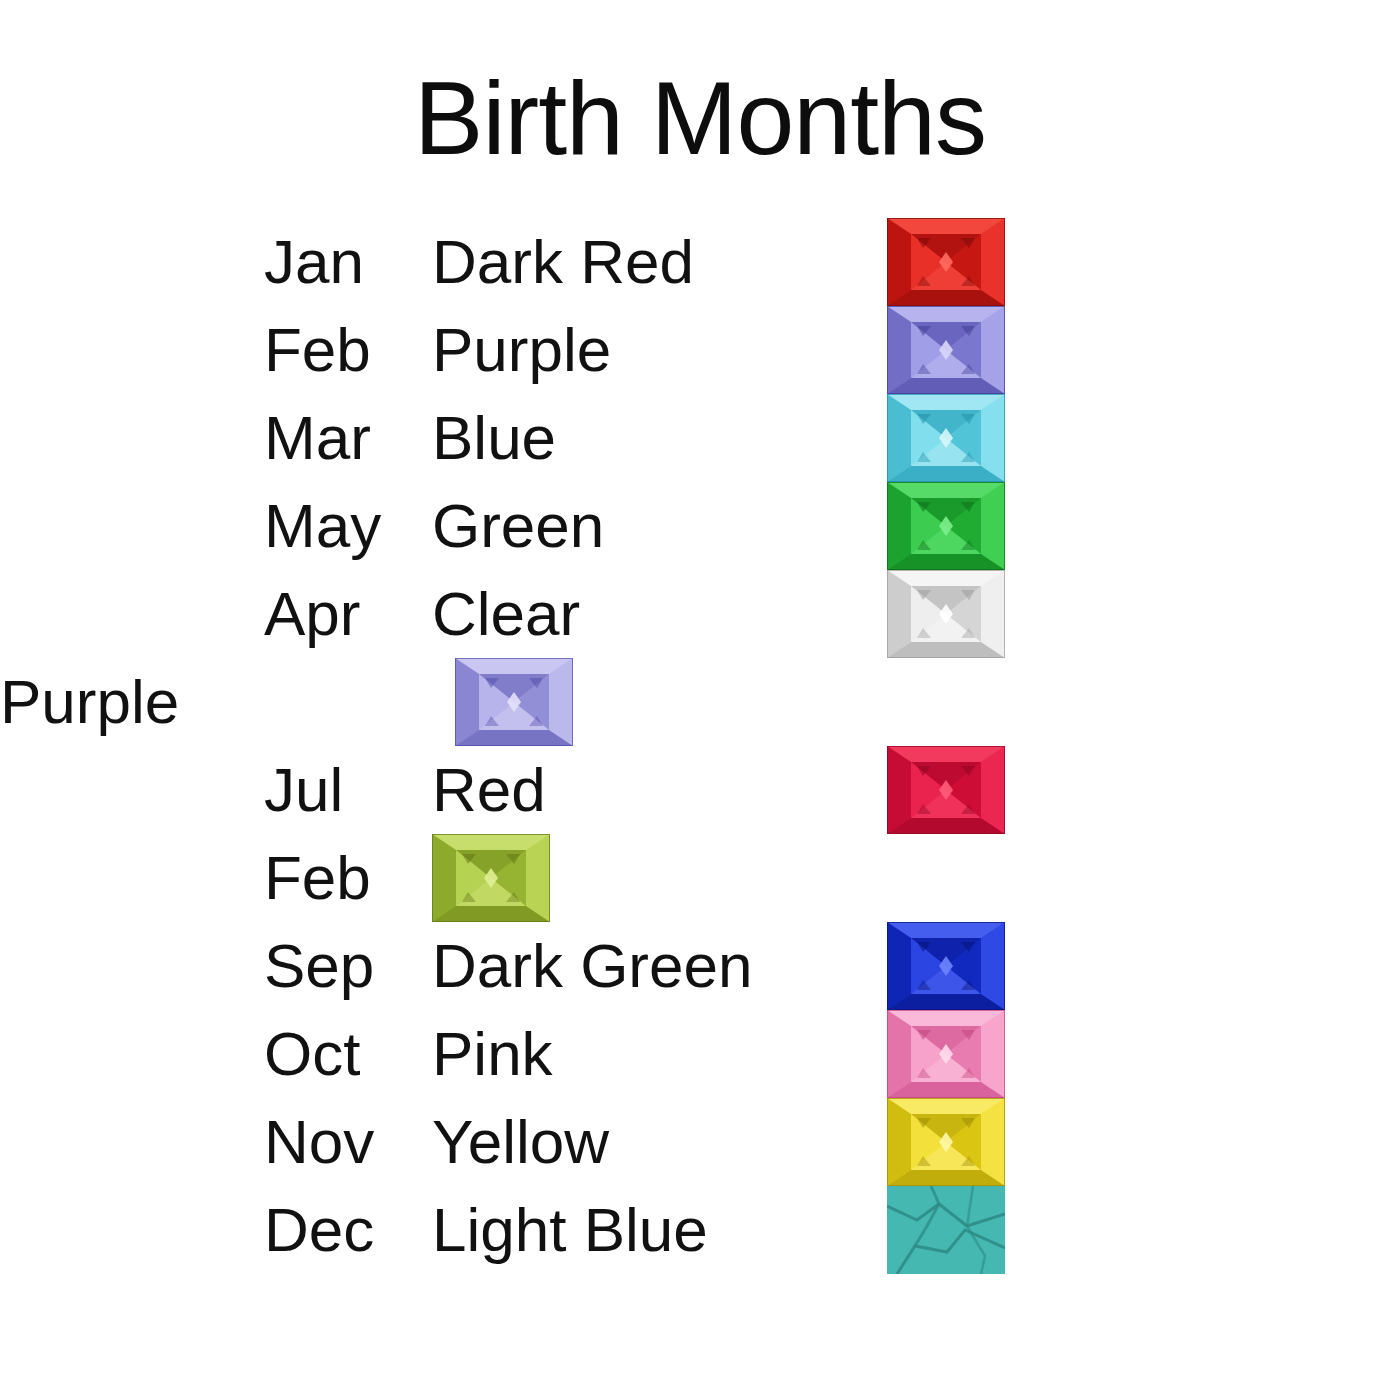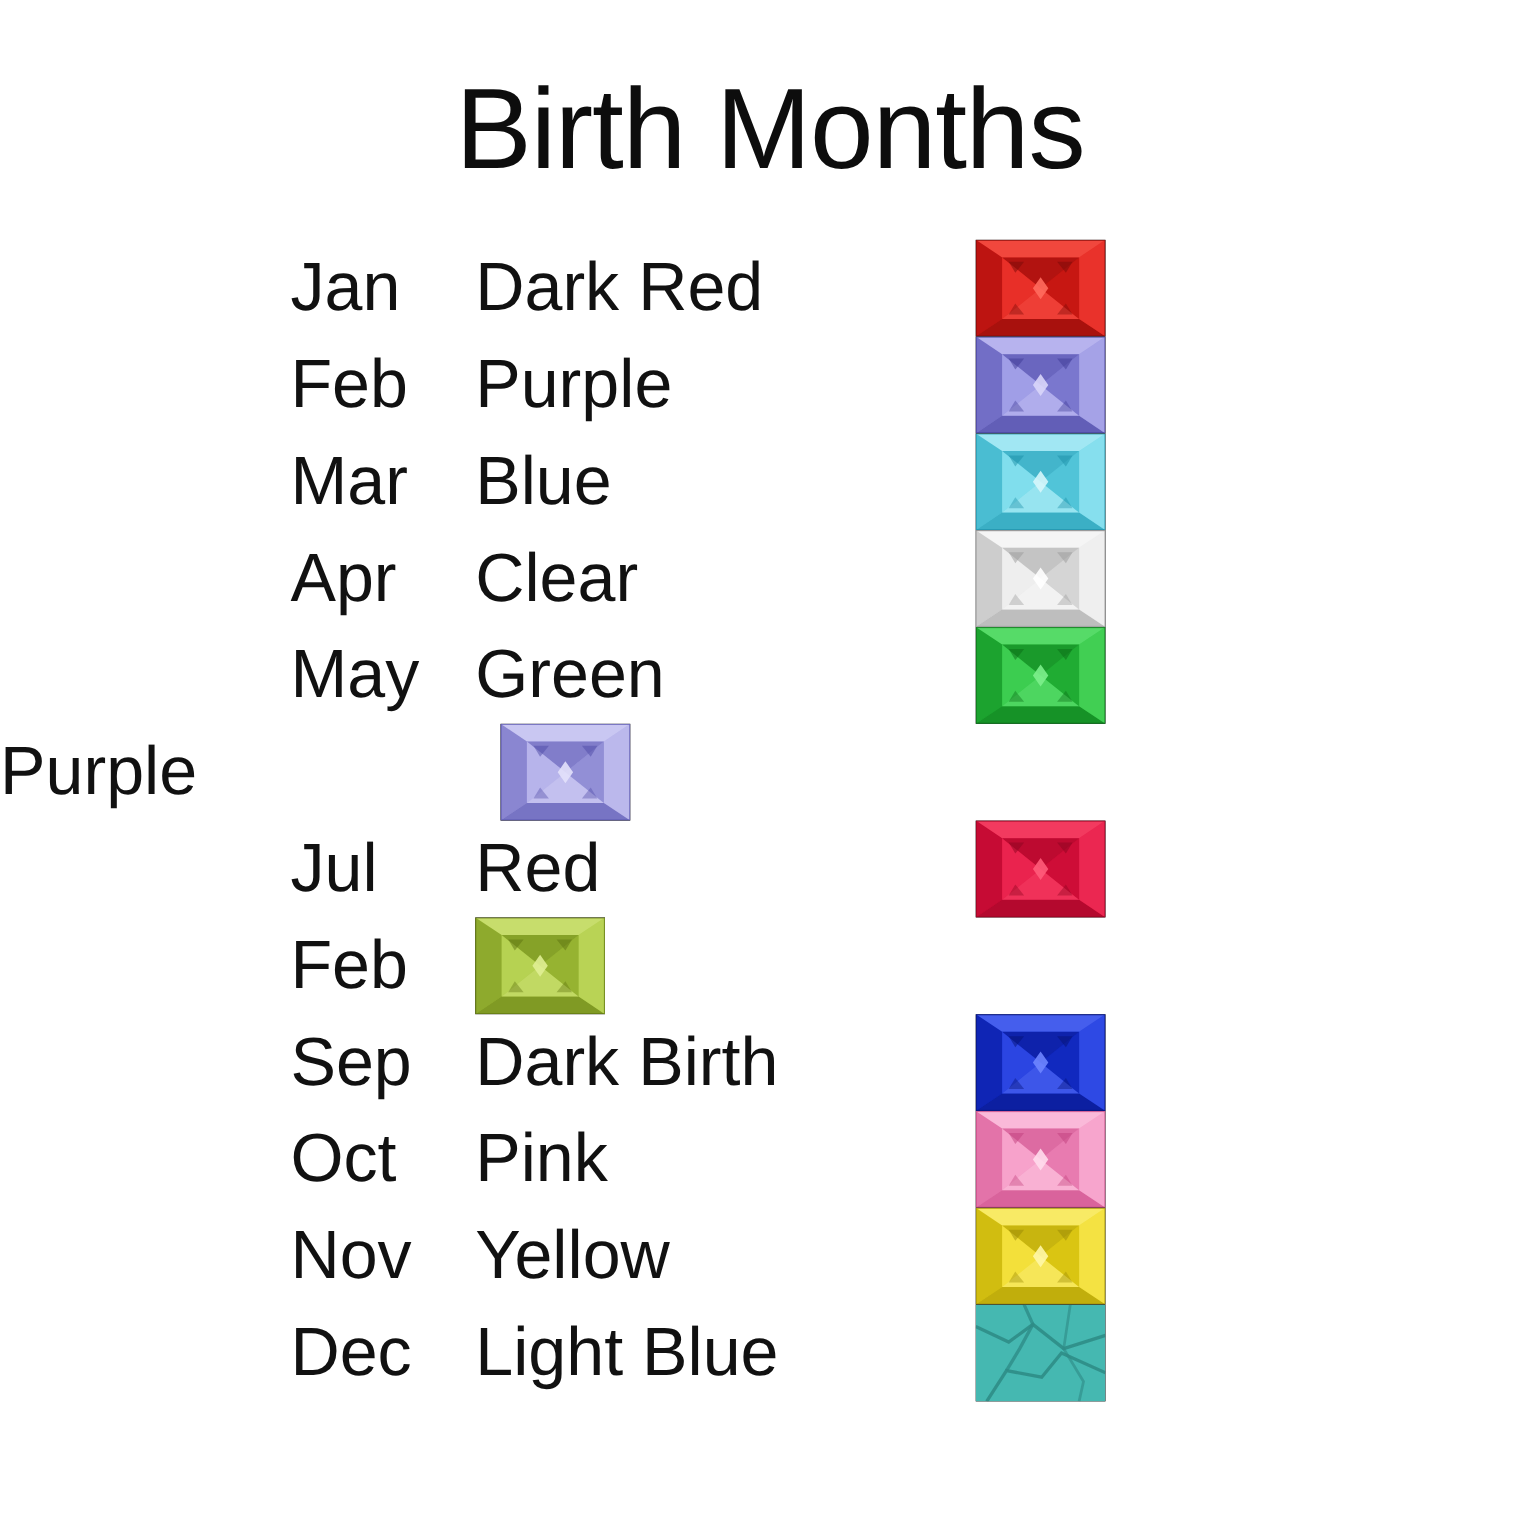--- a/index.html
+++ b/index.html
@@ -157,20 +157,45 @@
               <polygon points="30,20 44,20 36,30" fill="#1C8FA8" opacity="0.5"></polygon>
               <polygon points="74,20 88,20 82,30" fill="#1C8FA8" opacity="0.5"></polygon>
               <polygon points="30,68 44,68 36,58" fill="#1C8FA8" opacity="0.4"></polygon>
               <polygon points="74,68 88,68 82,58" fill="#1C8FA8" opacity="0.4"></polygon>
               <rect x="0" y="0" width="118" height="88" fill="none" stroke="#1C8FA8" stroke-width="2" opacity="0.7"></rect>
             </svg>
           </span>
         </div>
       </div>
       <div class="row">
+        <div class="cell-month">May</div>
+        <div class="cell-color">Green</div>
+        <div class="cell-gem">
+          <span class="gem">
+            <svg viewBox="0 0 118 88" preserveAspectRatio="none">
+              <rect x="0" y="0" width="118" height="88" fill="#27C23C"></rect>
+              <polygon points="0,0 118,0 94,16 24,16" fill="#7DF08C" opacity="0.55"></polygon>
+              <polygon points="0,88 118,88 94,72 24,72" fill="#0A6B16" opacity="0.55"></polygon>
+              <polygon points="0,0 24,16 24,72 0,88" fill="#0A6B16" opacity="0.35"></polygon>
+              <polygon points="118,0 94,16 94,72 118,88" fill="#7DF08C" opacity="0.30"></polygon>
+              <polygon points="24,16 94,16 59,44" fill="#0A6B16" opacity="0.45"></polygon>
+              <polygon points="24,72 94,72 59,44" fill="#7DF08C" opacity="0.45"></polygon>
+              <polygon points="24,16 24,72 59,44" fill="#7DF08C" opacity="0.25"></polygon>
+              <polygon points="94,16 94,72 59,44" fill="#0A6B16" opacity="0.25"></polygon>
+              <polygon points="59,34 66,44 59,54 52,44" fill="#7DF08C" opacity="0.9"></polygon>
+              <polygon points="30,20 44,20 36,30" fill="#0A6B16" opacity="0.5"></polygon>
+              <polygon points="74,20 88,20 82,30" fill="#0A6B16" opacity="0.5"></polygon>
+              <polygon points="30,68 44,68 36,58" fill="#0A6B16" opacity="0.4"></polygon>
+              <polygon points="74,68 88,68 82,58" fill="#0A6B16" opacity="0.4"></polygon>
+              <rect x="0" y="0" width="118" height="88" fill="none" stroke="#0A6B16" stroke-width="2" opacity="0.7"></rect>
+            </svg>
+          </span>
+        </div>
+      </div>
+      <div class="row">
         <div class="cell-month">Apr</div>
         <div class="cell-color">Clear</div>
         <div class="cell-gem">
           <span class="gem">
             <svg viewBox="0 0 118 88" preserveAspectRatio="none">
               <rect x="0" y="0" width="118" height="88" fill="#E8E8E8"></rect>
               <polygon points="0,0 118,0 94,16 24,16" fill="#FFFFFF" opacity="0.55"></polygon>
               <polygon points="0,88 118,88 94,72 24,72" fill="#9A9A9A" opacity="0.55"></polygon>
               <polygon points="0,0 24,16 24,72 0,88" fill="#9A9A9A" opacity="0.35"></polygon>
               <polygon points="118,0 94,16 94,72 118,88" fill="#FFFFFF" opacity="0.30"></polygon>
@@ -182,45 +207,20 @@
               <polygon points="30,20 44,20 36,30" fill="#9A9A9A" opacity="0.5"></polygon>
               <polygon points="74,20 88,20 82,30" fill="#9A9A9A" opacity="0.5"></polygon>
               <polygon points="30,68 44,68 36,58" fill="#9A9A9A" opacity="0.4"></polygon>
               <polygon points="74,68 88,68 82,58" fill="#9A9A9A" opacity="0.4"></polygon>
               <rect x="0" y="0" width="118" height="88" fill="none" stroke="#9A9A9A" stroke-width="2" opacity="0.7"></rect>
             </svg>
           </span>
         </div>
       </div>
       <div class="row">
-        <div class="cell-month">May</div>
-        <div class="cell-color">Green</div>
-        <div class="cell-gem">
-          <span class="gem">
-            <svg viewBox="0 0 118 88" preserveAspectRatio="none">
-              <rect x="0" y="0" width="118" height="88" fill="#27C23C"></rect>
-              <polygon points="0,0 118,0 94,16 24,16" fill="#7DF08C" opacity="0.55"></polygon>
-              <polygon points="0,88 118,88 94,72 24,72" fill="#0A6B16" opacity="0.55"></polygon>
-              <polygon points="0,0 24,16 24,72 0,88" fill="#0A6B16" opacity="0.35"></polygon>
-              <polygon points="118,0 94,16 94,72 118,88" fill="#7DF08C" opacity="0.30"></polygon>
-              <polygon points="24,16 94,16 59,44" fill="#0A6B16" opacity="0.45"></polygon>
-              <polygon points="24,72 94,72 59,44" fill="#7DF08C" opacity="0.45"></polygon>
-              <polygon points="24,16 24,72 59,44" fill="#7DF08C" opacity="0.25"></polygon>
-              <polygon points="94,16 94,72 59,44" fill="#0A6B16" opacity="0.25"></polygon>
-              <polygon points="59,34 66,44 59,54 52,44" fill="#7DF08C" opacity="0.9"></polygon>
-              <polygon points="30,20 44,20 36,30" fill="#0A6B16" opacity="0.5"></polygon>
-              <polygon points="74,20 88,20 82,30" fill="#0A6B16" opacity="0.5"></polygon>
-              <polygon points="30,68 44,68 36,58" fill="#0A6B16" opacity="0.4"></polygon>
-              <polygon points="74,68 88,68 82,58" fill="#0A6B16" opacity="0.4"></polygon>
-              <rect x="0" y="0" width="118" height="88" fill="none" stroke="#0A6B16" stroke-width="2" opacity="0.7"></rect>
-            </svg>
-          </span>
-        </div>
-      </div>
-      <div class="row">
         <div class="cell-color">Purple</div>
         <div class="cell-gem">
           <span class="gem">
             <svg viewBox="0 0 118 88" preserveAspectRatio="none">
               <rect x="0" y="0" width="118" height="88" fill="#A9A6E6"></rect>
               <polygon points="0,0 118,0 94,16 24,16" fill="#E3E1FB" opacity="0.55"></polygon>
               <polygon points="0,88 118,88 94,72 24,72" fill="#4F4BA8" opacity="0.55"></polygon>
               <polygon points="0,0 24,16 24,72 0,88" fill="#4F4BA8" opacity="0.35"></polygon>
               <polygon points="118,0 94,16 94,72 118,88" fill="#E3E1FB" opacity="0.30"></polygon>
               <polygon points="24,16 94,16 59,44" fill="#4F4BA8" opacity="0.45"></polygon>
@@ -281,21 +281,21 @@
               <polygon points="74,20 88,20 82,30" fill="#5E7410" opacity="0.5"></polygon>
               <polygon points="30,68 44,68 36,58" fill="#5E7410" opacity="0.4"></polygon>
               <polygon points="74,68 88,68 82,58" fill="#5E7410" opacity="0.4"></polygon>
               <rect x="0" y="0" width="118" height="88" fill="none" stroke="#5E7410" stroke-width="2" opacity="0.7"></rect>
             </svg>
           </span>
         </div>
       </div>
       <div class="row">
         <div class="cell-month">Sep</div>
-        <div class="cell-color">Dark Birth</div>
+        <div class="cell-color">Dark Green</div>
         <div class="cell-gem">
           <span class="gem">
             <svg viewBox="0 0 118 88" preserveAspectRatio="none">
               <rect x="0" y="0" width="118" height="88" fill="#1430D8"></rect>
               <polygon points="0,0 118,0 94,16 24,16" fill="#6E85FF" opacity="0.55"></polygon>
               <polygon points="0,88 118,88 94,72 24,72" fill="#061275" opacity="0.55"></polygon>
               <polygon points="0,0 24,16 24,72 0,88" fill="#061275" opacity="0.35"></polygon>
               <polygon points="118,0 94,16 94,72 118,88" fill="#6E85FF" opacity="0.30"></polygon>
               <polygon points="24,16 94,16 59,44" fill="#061275" opacity="0.45"></polygon>
               <polygon points="24,72 94,72 59,44" fill="#6E85FF" opacity="0.45"></polygon>

